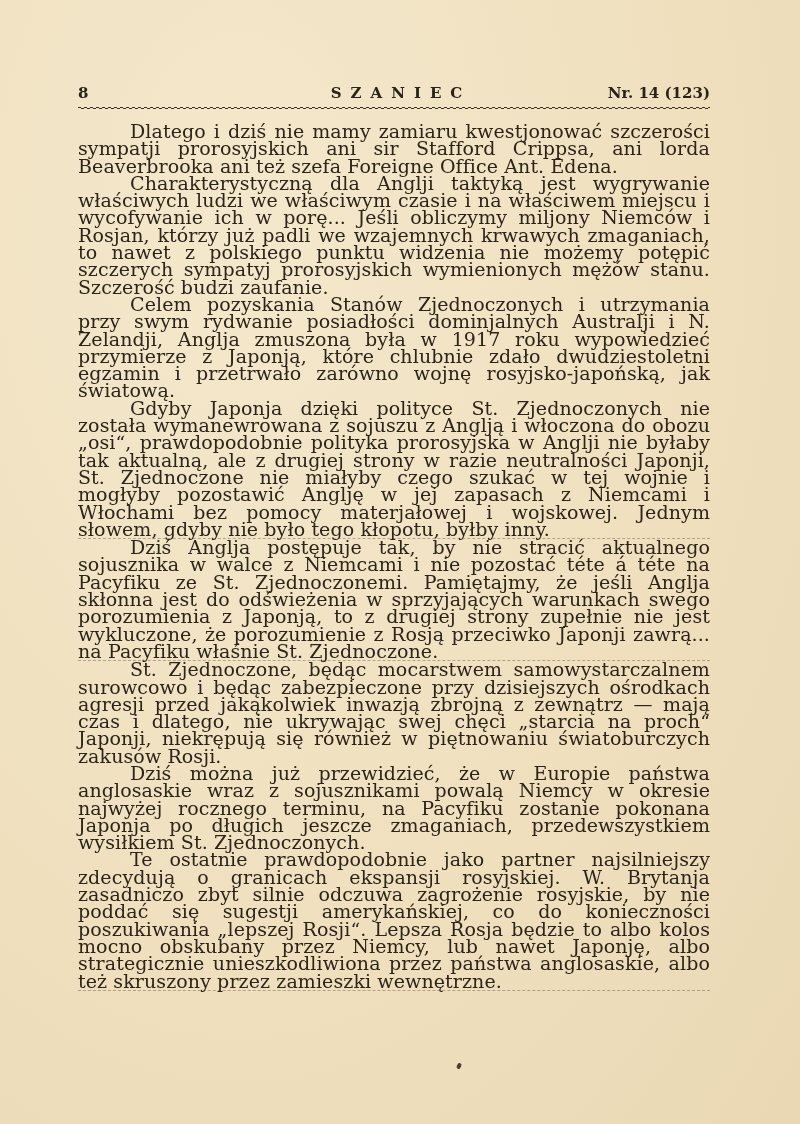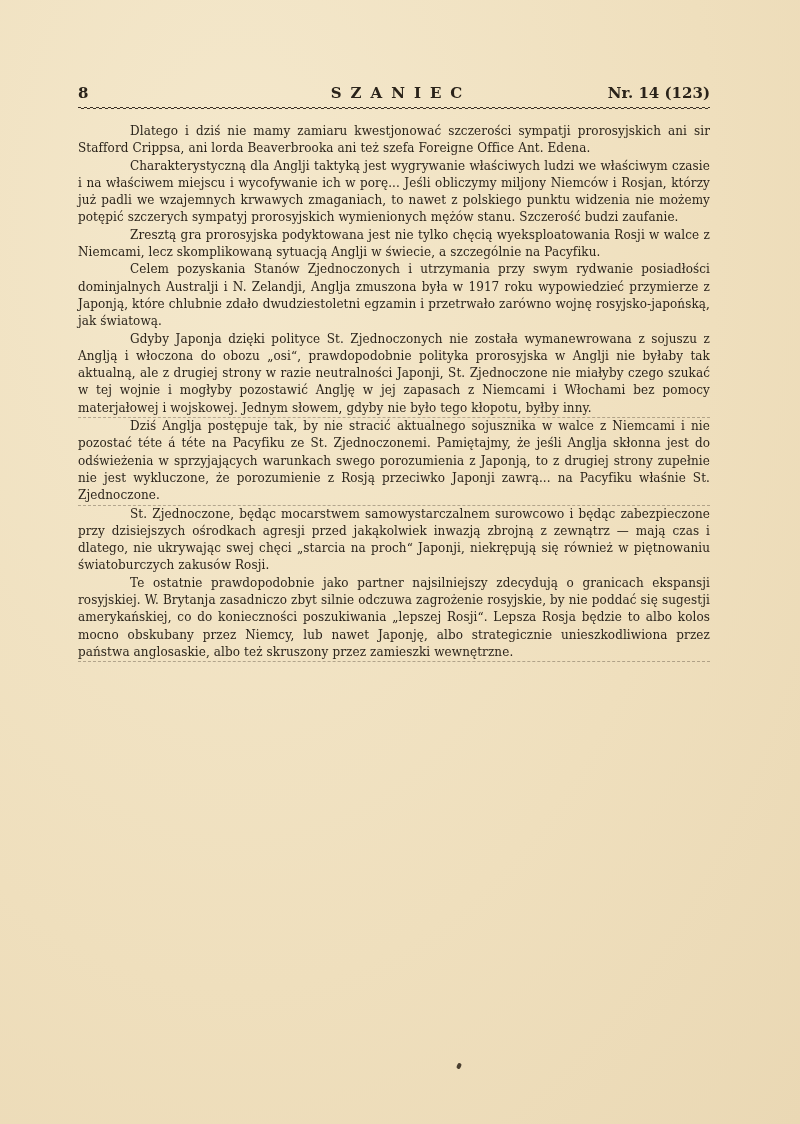--- a/index.html
+++ b/index.html
@@ -18,21 +18,21 @@
     padding-bottom: 2px; position: relative;
   }
   .header .title { letter-spacing: 9px; font-weight: bold; position: absolute; left: 50%; transform: translateX(-45%); text-align: center; }
   .header-rule {
     height: 4px; margin-top: 3px; margin-bottom: 12px;
     background:
       repeating-linear-gradient(90deg, #3a3025 0 3px, transparent 3px 6px) 0 0/100% 1px no-repeat,
       repeating-linear-gradient(90deg, transparent 0 3px, #3a3025 3px 6px) 0 1px/100% 1px no-repeat;
   }
   .body-text {
-    font-size: 12px; line-height: 17.3px; text-align: justify;
+    font-size: 19px; line-height: 17.3px; text-align: justify;
     font-family: "DejaVu Serif", "Liberation Serif", serif;
     letter-spacing: 0.1px;
   }
   .body-text p { margin: 0; text-indent: 52px; }
   .body-text p.sep { border-bottom: 1px dashed rgba(60,50,38,0.35); }
   .speck { position: absolute; width: 4px; height: 6px; background: #4a3f30; border-radius: 2px; transform: rotate(25deg); }
 </style>
 </head>
 <body>
 
@@ -40,22 +40,22 @@
   <div class="header">
     <span>8</span>
     <span class="title">SZANIEC</span>
     <span>Nr. 14 (123)</span>
   </div>
   <div class="header-rule"></div>
 
   <div class="body-text">
     <p>Dlatego i dziś nie mamy zamiaru kwestjonować szczerości sympatji prorosyjskich ani sir Stafford Crippsa, ani lorda Beaverbrooka ani też szefa Foreigne Office Ant. Edena.</p>
     <p>Charakterystyczną dla Anglji taktyką jest wygrywanie właściwych ludzi we właściwym czasie i na właściwem miejscu i wycofywanie ich w porę... Jeśli obliczymy miljony Niemców i Rosjan, którzy już padli we wzajemnych krwawych zmaganiach, to nawet z polskiego punktu widzenia nie możemy potępić szczerych sympatyj prorosyjskich wymienionych mężów stanu. Szczerość budzi zaufanie.</p>
-    <p>Zresztą gra prorosyjska podyktowana jest nie tylko chęcią wyeksploatowania Rosji w walce z Niemcami, lecz skomplikowaną sytuacją Anglji w świecie, a szczególnie na Pacyfiku.</p>
     <p>Celem pozyskania Stanów Zjednoczonych i utrzymania przy swym rydwanie posiadłości dominjalnych Australji i N. Zelandji, Anglja zmuszona była w 1917 roku wypowiedzieć przymierze z Japonją, które chlubnie zdało dwudziestoletni egzamin i przetrwało zarówno wojnę rosyjsko-japońską, jak światową.</p>
     <p class="sep">Gdyby Japonja dzięki polityce St. Zjednoczonych nie została wymanewrowana z sojuszu z Anglją i włoczona do obozu „osi“, prawdopodobnie polityka prorosyjska w Anglji nie byłaby tak aktualną, ale z drugiej strony w razie neutralności Japonji, St. Zjednoczone nie miałyby czego szukać w tej wojnie i mogłyby pozostawić Anglję w jej zapasach z Niemcami i Włochami bez pomocy materjałowej i wojskowej. Jednym słowem, gdyby nie było tego kłopotu, byłby inny.</p>
     <p class="sep">Dziś Anglja postępuje tak, by nie stracić aktualnego sojusznika w walce z Niemcami i nie pozostać téte á téte na Pacyfiku ze St. Zjednoczonemi. Pamiętajmy, że jeśli Anglja skłonna jest do odświeżenia w sprzyjających warunkach swego porozumienia z Japonją, to z drugiej strony zupełnie nie jest wykluczone, że porozumienie z Rosją przeciwko Japonji zawrą... na Pacyfiku właśnie St. Zjednoczone.</p>
     <p>St. Zjednoczone, będąc mocarstwem samowystarczalnem surowcowo i będąc zabezpieczone przy dzisiejszych ośrodkach agresji przed jakąkolwiek inwazją zbrojną z zewnątrz — mają czas i dlatego, nie ukrywając swej chęci „starcia na proch“ Japonji, niekrępują się również w piętnowaniu światoburczych zakusów Rosji.</p>
+    <p>Dziś można już przewidzieć, że w Europie państwa anglosaskie wraz z sojusznikami powalą Niemcy w okresie najwyżej rocznego terminu, na Pacyfiku zostanie pokonana Japonja po długich jeszcze zmaganiach, przedewszystkiem wysiłkiem St. Zjednoczonych.</p>
     <p class="sep">Te ostatnie prawdopodobnie jako partner najsilniejszy zdecydują o granicach ekspansji rosyjskiej. W. Brytanja zasadniczo zbyt silnie odczuwa zagrożenie rosyjskie, by nie poddać się sugestji amerykańskiej, co do konieczności poszukiwania „lepszej Rosji“. Lepsza Rosja będzie to albo kolos mocno obskubany przez Niemcy, lub nawet Japonję, albo strategicznie unieszkodliwiona przez państwa anglosaskie, albo też skruszony przez zamieszki wewnętrzne.</p>
   </div>
 </div>
 
 <div class="speck" style="left:457px; top:1063px;"></div>
 
 </body></html>

